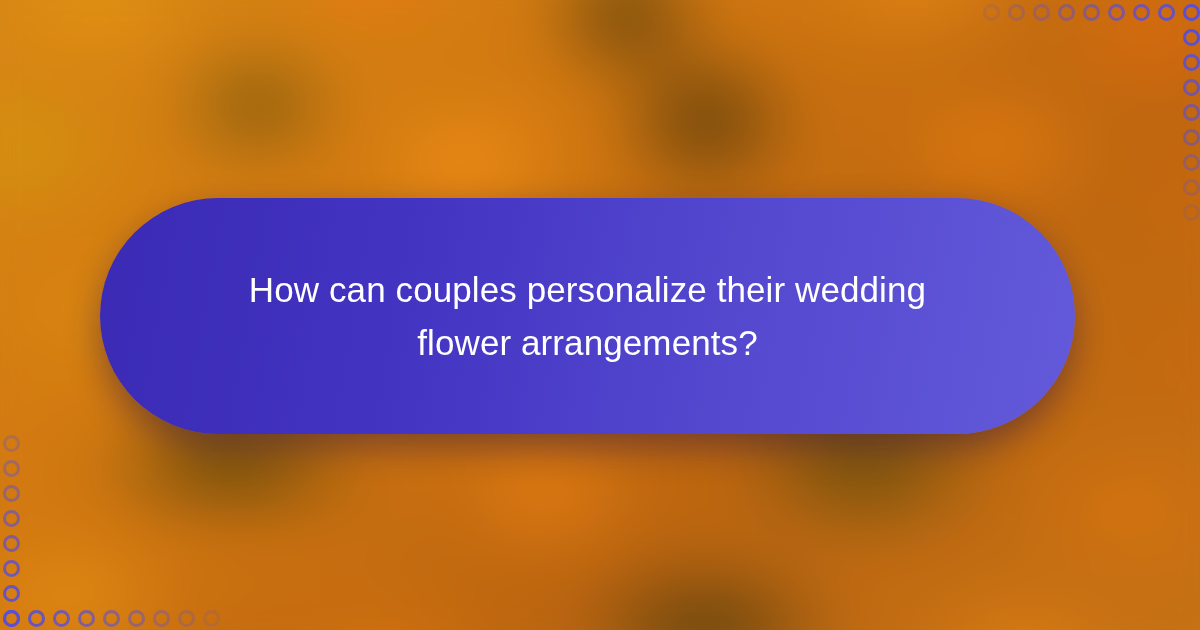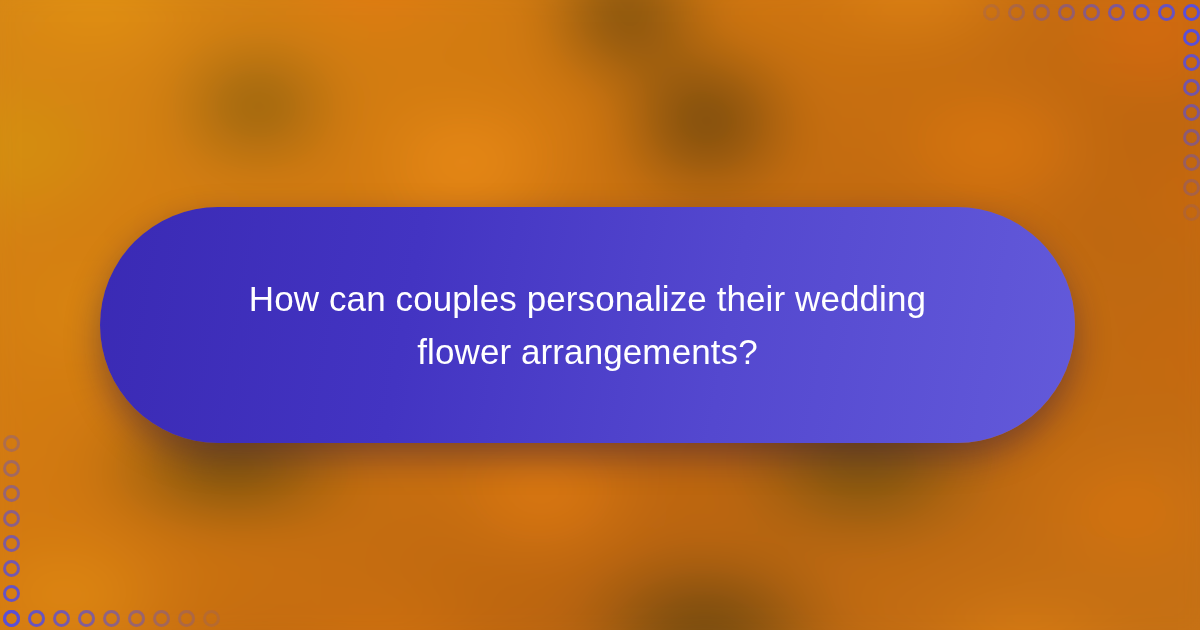--- a/index.html
+++ b/index.html
@@ -69,21 +69,21 @@
     height: 17px;
     border-radius: 50%;
     border: 3px solid #5b4fd6;
     box-sizing: border-box;
   }
 
   
   .card {
     position: absolute;
     left: 100px;
-    top: 207px;
+    top: 198px;
     width: 975px;
     height: 236px;
     border-radius: 118px;
     background: linear-gradient(100deg, #3a2ab4 0%, #4334c2 32%, #5448cf 64%, #635ada 100%);
     box-shadow: 0 14px 34px rgba(28, 14, 70, 0.42);
     display: flex;
     align-items: center;
     justify-content: center;
     box-sizing: border-box;
     padding: 0 86px;

